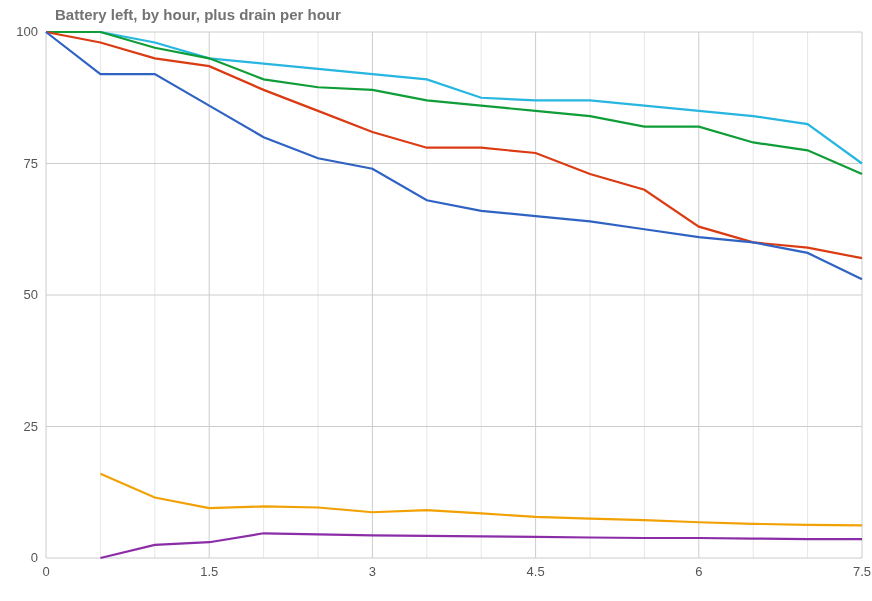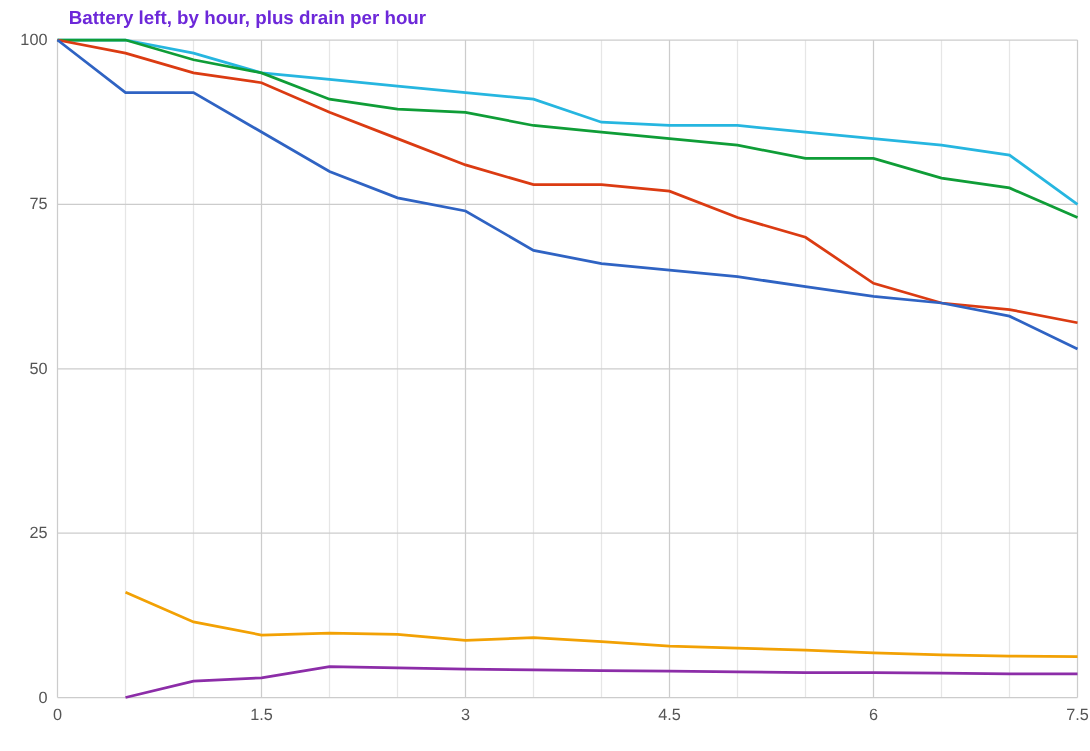--- a/index.html
+++ b/index.html
@@ -1,17 +1,17 @@
 <!DOCTYPE html>
 <html><head>
 <meta charset="utf-8">
 <style>
   html,body{margin:0;padding:0;background:#fff;font-family:Arial,Helvetica,sans-serif}
   .wrap{position:relative;width:872px;height:601px}
-  .title{position:absolute;left:55px;top:6px;font-size:15px;font-weight:bold;color:#6d28d9}
+  .title{position:absolute;left:55px;top:6px;font-size:15px;font-weight:bold;color:#737373}
   svg{position:absolute;left:0;top:0}
   .grid line{stroke:#ccc;stroke-width:1}
   .grid .minor{stroke:#e6e6e6}
   .axis text{font-size:13px;fill:#555}
   .series{fill:none;stroke-width:2.2}
 </style>
 </head>
 <body>
 <div class="wrap">
   <div class="title">Battery left, by hour, plus drain per hour</div>

